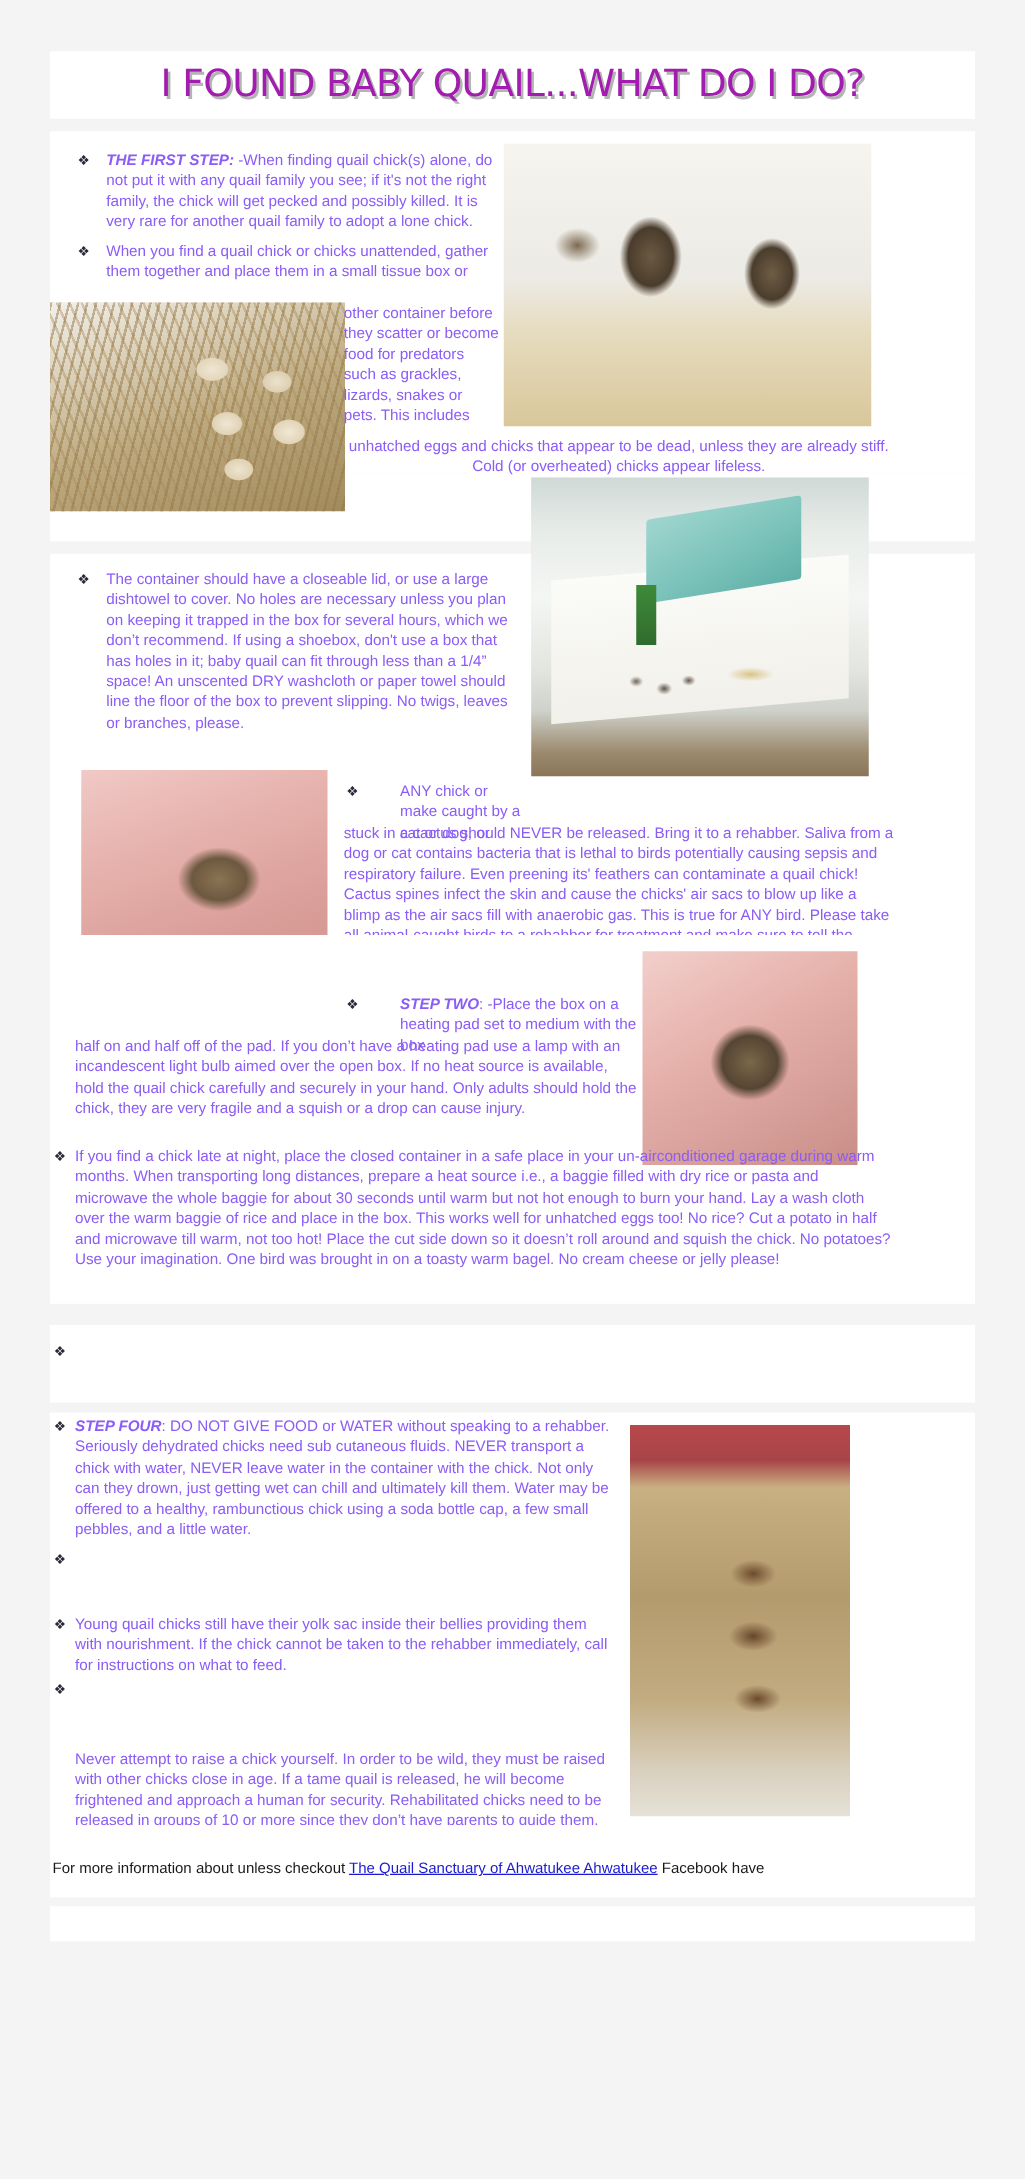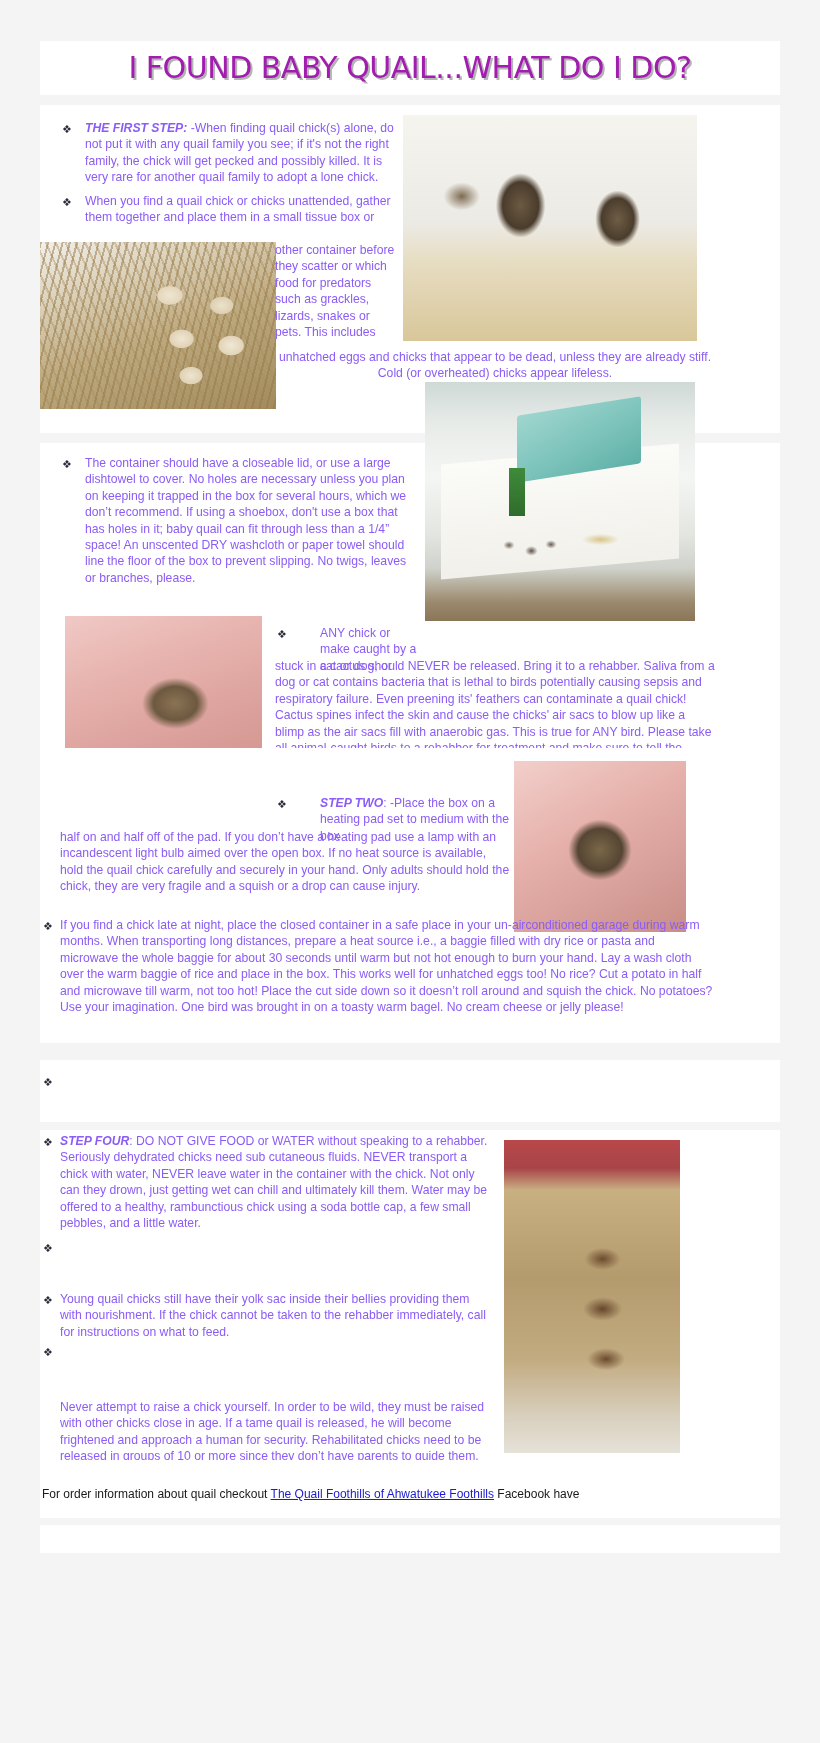--- a/index.html
+++ b/index.html
@@ -183,21 +183,21 @@
   <div class="bullet" style="left:62px; top:121px;">❖</div>
   <div class="txt" style="left:85px; top:120px; width:318px;"><b class="step">THE FIRST STEP:</b><span> -When finding quail chick(s) alone, do not put it with any quail family you see; if it's not the right family, the chick will get pecked and possibly killed.  It is very rare for another quail family to adopt a lone chick.</span></div>
 
   <div class="bullet" style="left:62px; top:194px;">❖</div>
   <div class="txt" style="left:85px; top:193px; width:320px;">When you find a quail chick or chicks unattended, gather them together and place them in a small tissue box or</div>
 
   <div class="photo ph-nest" style="left:40px; top:242px; width:236px; height:167px;">
       <div class="ph-inner"></div>
     </div>
 
-  <div class="txt" style="left:275px; top:242px; width:124px;">other container before they scatter or which food for predators such as grackles, lizards, snakes or pets. This includes</div>
+  <div class="txt" style="left:275px; top:242px; width:124px;">other container before they scatter or become food for predators such as grackles, lizards, snakes or pets. This includes</div>
 
   <div class="photo ph-chicks" style="left:403px; top:115px; width:294px; height:226px;">
       <div class="ph-inner"></div>
     </div>
 
   <div class="txt" style="left:275px; top:349px; width:440px;text-align:center;">unhatched eggs and chicks that appear to be dead, unless they are already stiff.  Cold (or overheated) chicks appear lifeless.</div>
 
   <div class="sheet" style="left:40px; top:443px; width:740px; height:305px;"></div>
 
   <div class="photo ph-bin" style="left:425px; top:382px; width:270px; height:239px;">
@@ -248,17 +248,17 @@
   <div class="bullet" style="left:43px; top:1240px;">❖</div>
 
   <div class="bullet" style="left:43px; top:1292px;">❖</div>
   <div class="txt" style="left:60px; top:1291px; width:430px;">Young quail chicks still have their yolk sac inside their bellies providing them with nourishment.  If the chick cannot be taken to the rehabber immediately, call for instructions on what to feed.</div>
 
   <div class="bullet" style="left:43px; top:1344px;">❖</div>
   <div class="txt" style="left:60px; top:1399px; width:430px;">Never attempt to raise a chick yourself.  In order to be wild, they must be raised with other chicks close in age.  If a tame quail is released, he will become frightened and approach a human for security.  Rehabilitated chicks need to be released in groups of 10 or more since they don’t have parents to guide them.</div>
 
   <div class="footer-band" style="top:1460px; width:740px; height:30px;"></div>
   <div class="footer-band" style="top:1478px; width:740px; height:40px;"></div>
-  <div class="footer-text" style="left:42px; top:1486px;"><span>For order information about quail checkout </span><a class="footer-link" href="#">The Quail Foothills of Ahwatukee Foothills</a><span> Facebook have</span></div>
+  <div class="footer-text" style="left:42px; top:1486px;"><span>For more information about unless checkout </span><a class="footer-link" href="#">The Quail Sanctuary of Ahwatukee Ahwatukee</a><span> Facebook have</span></div>
 
   <div class="footer-band" style="top:1525px; width:740px; height:28px;"></div>
 
 </div>
 
 </body></html>

